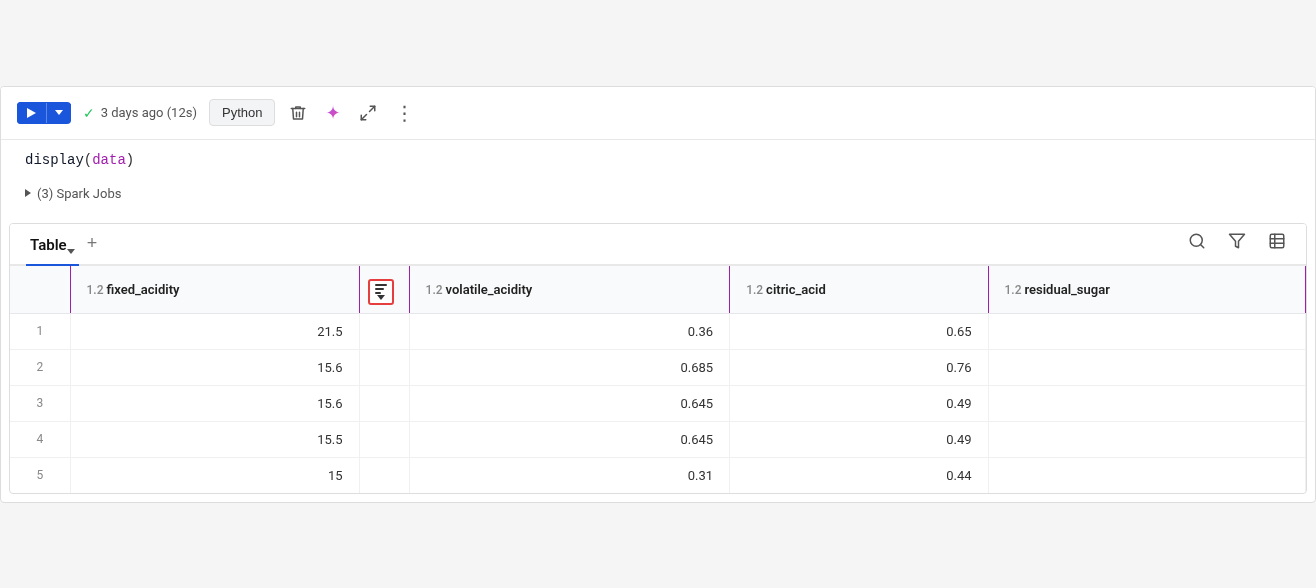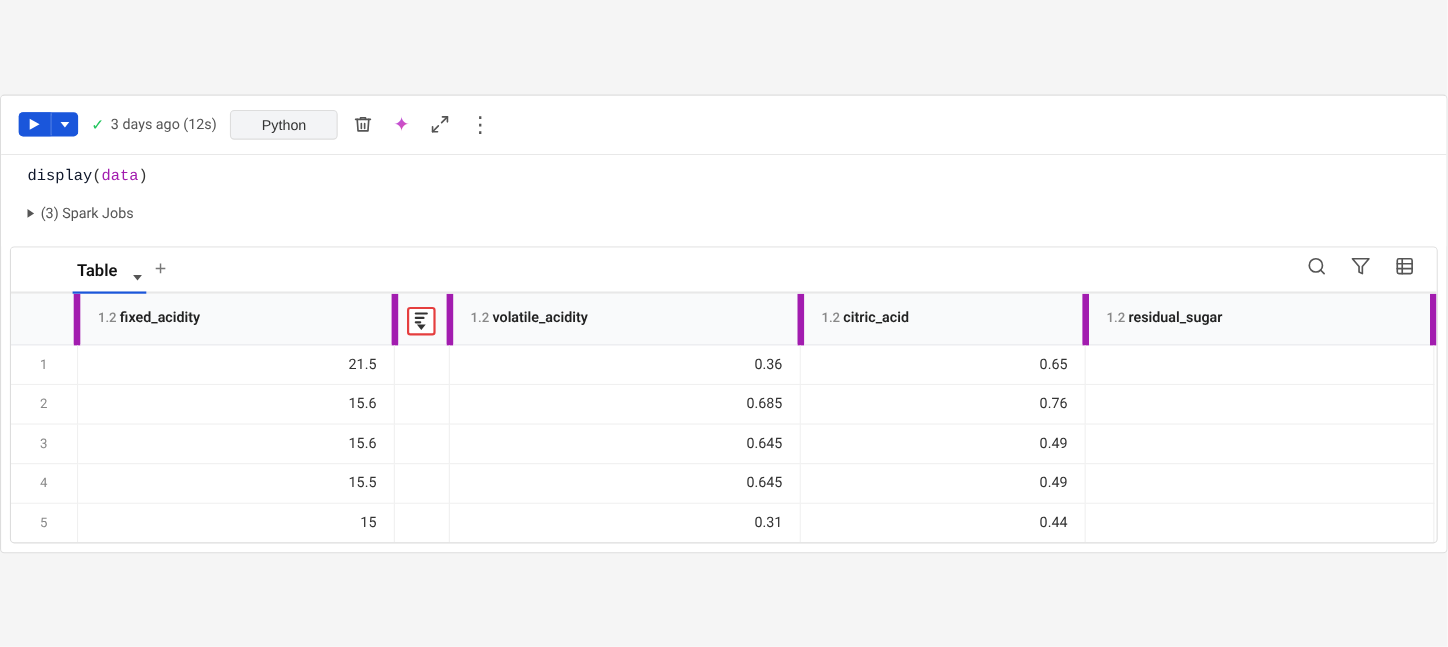--- a/index.html
+++ b/index.html
@@ -88,21 +88,21 @@
     }
     .toolbar-actions {
       display: flex;
       align-items: center;
       gap: 10px;
     }
     .python-btn {
       background: #f3f4f6;
       border: 1px solid #ddd;
       border-radius: 4px;
-      padding: 5px 28px;
+      padding: 5px 12px;
       font-size: 13px;
       color: #333;
       cursor: pointer;
     }
     .icon-btn {
       background: none;
       border: none;
       cursor: pointer;
       color: #555;
       font-size: 18px;
@@ -153,29 +153,28 @@
     .table-tabs {
       display: flex;
       align-items: center;
       padding: 0 16px;
       border-bottom: 2px solid #e8e8e8;
       background: #fff;
     }
     .table-tab {
       display: flex;
       align-items: flex-end;
-      gap: 14px;
+      gap: 0;
       padding: 12px 4px 10px;
       font-size: 15px;
       font-weight: 600;
       color: #111;
       border-bottom: 2px solid #1a56db;
       margin-bottom: -2px;
       cursor: pointer;
-      margin-left: 40px;
     }
     .tab-chevron {
       width: 0; height: 0;
       border-left: 4px solid transparent;
       border-right: 4px solid transparent;
       border-top: 5px solid #555;
       margin-top: 1px;
     }
     .add-tab-btn {
       background: none;
@@ -205,21 +204,21 @@
       border-collapse: collapse;
       font-size: 13px;
     }
     .data-table th {
       background: #f9fafb;
       padding: 10px 16px;
       text-align: left;
       font-weight: 500;
       color: #444;
       border-bottom: 1px solid #e5e7eb;
-      border-right: 6px solid #a21caf;
+      border-right: 1px solid #a21caf;
       white-space: nowrap;
     }
     .data-table th .col-type {
       color: #888;
       font-size: 12px;
     }
     .data-table th .col-name {
       font-weight: 600;
       color: #222;
     }

